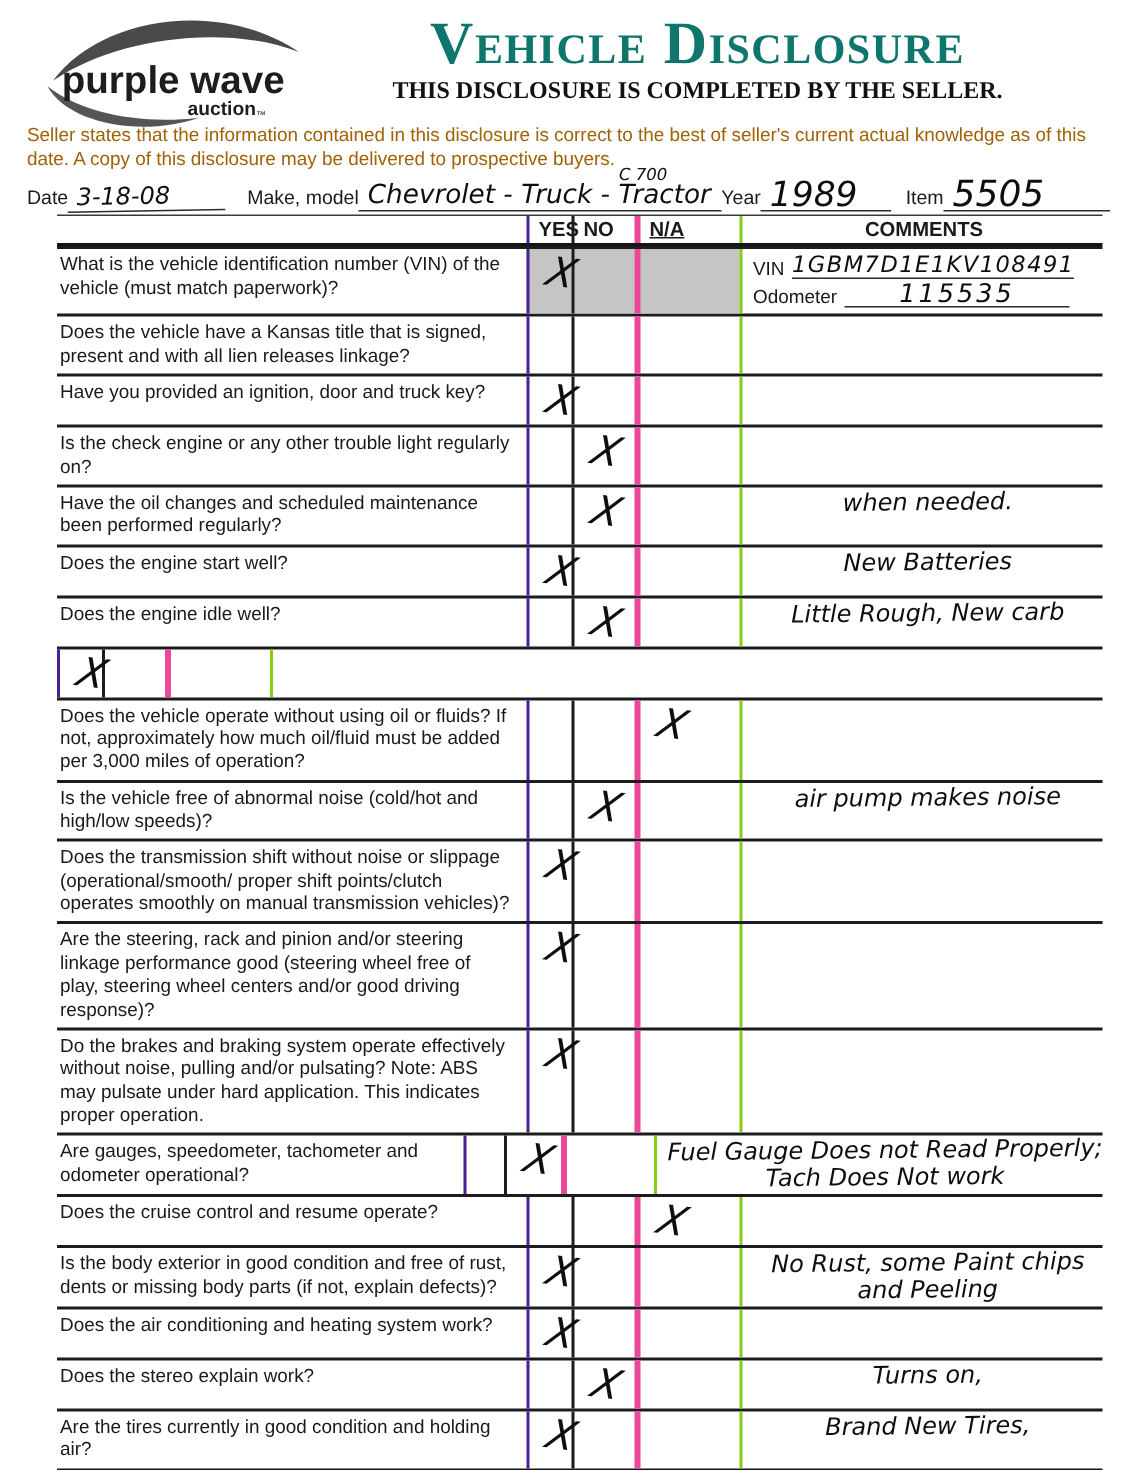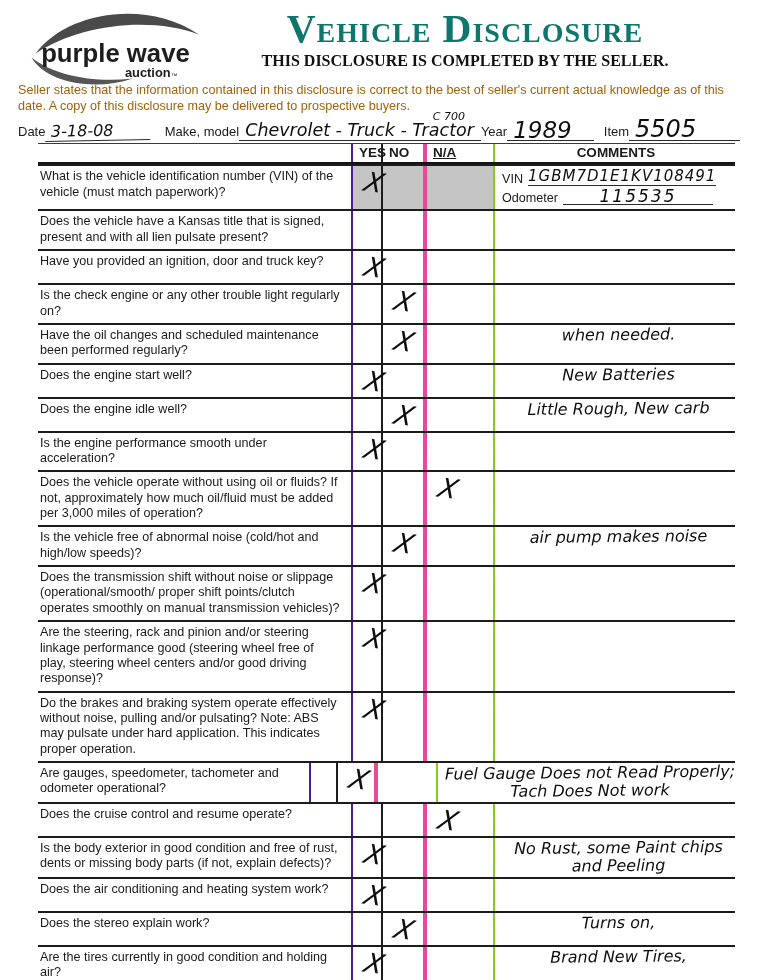--- a/index.html
+++ b/index.html
@@ -17,21 +17,21 @@
   .intro { font-size:12.6px; line-height:1.3; margin:4px 18px 0 18px; color:#a16207; }
 
   
   .fields-row { display:flex; align-items:flex-end; margin:4px 18px 2px 18px; font-size:13px; white-space:nowrap; }
   .flbl { padding-bottom:2px; }
   .u { border-bottom:1.5px solid #2a2a2a; }
   .hw { font-family:"DejaVu Sans", sans-serif; font-style:italic; color:#0e0e0e; }
   .fval { display:inline-block; text-align:left; padding:0 4px 0 6px; }
   .v-date { width:112px; font-size:16px; transform:rotate(-1deg); }
   .v-make { width:258px; font-size:17.5px; position:relative; }
-  .v-make sup { font-size:11px; position:absolute; right:16px; top:-10px; border:none;text-align:center; }
+  .v-make sup { font-size:11px; position:absolute; right:36px; top:-10px; border:none;text-align:center; }
   .v-year { width:92px; font-size:23px; line-height:0.9; }
   .v-item { width:118px; font-size:24px; line-height:0.9; }
 
   
   .vtable { margin:2px 23px 0 38px; width:697px; border-bottom:3px solid #141414; font-size:12.6px; }
   .trow { display:flex; border-top:2px solid #1c1c1c; align-items:stretch; }
   .trow.thead { border-top:1.5px solid #3a3a3a; border-bottom:2.5px solid #141414; font-weight:bold; font-size:13.5px; }
   .cell { padding:2px 4px; }
   .q    { width:313px; padding:3px 10px 4px 2px; line-height:1.22; }
   .c-yes{ width:30px; border-left:2px solid #4c1d95; }
@@ -107,21 +107,21 @@
     </div>
     <div class="vin-line">
       <span class="vlbl">Odometer</span>
       <span class="hw u odoval">115535</span>
     </div>
   </div>
 </div>
   </div>
 
   <div class="trow">
-    <div class="cell q"><span>Does the vehicle have a Kansas title that is signed, present and with all lien pulsate present?</span></div>
+    <div class="cell q"><span>Does the vehicle have a Kansas title that is signed, present and with all lien releases linkage?</span></div>
     <div class="cell c-yes"></div>
     <div class="cell c-no"></div>
     <div class="cell c-na"></div>
     <div class="cell c-com"></div>
   </div>
 
   <div class="trow">
     <div class="cell q"><span>Have you provided an ignition, door and truck key?</span></div>
     <div class="cell c-yes"><span class="xmark hw">X</span></div>
     <div class="cell c-no"></div>
@@ -161,21 +161,20 @@
     <div class="cell q"><span>Does the engine idle well?</span></div>
     <div class="cell c-yes"></div>
     <div class="cell c-no"><span class="xmark hw">X</span></div>
     <div class="cell c-na"></div>
     <div class="cell c-com">
             <div class="comment hw">Little Rough, New carb</div>
           </div>
   </div>
 
   <div class="trow">
-    <div class="cell q"><span>Is the engine performance smooth under acceleration?</span></div>
     <div class="cell c-yes"><span class="xmark hw">X</span></div>
     <div class="cell c-no"></div>
     <div class="cell c-na"></div>
     <div class="cell c-com"></div>
   </div>
 
   <div class="trow">
     <div class="cell q"><span>Does the vehicle operate without using oil or fluids?  If not, approximately how much oil/fluid must be added per 3,000 miles of operation?</span></div>
     <div class="cell c-yes"></div>
     <div class="cell c-no"></div>

